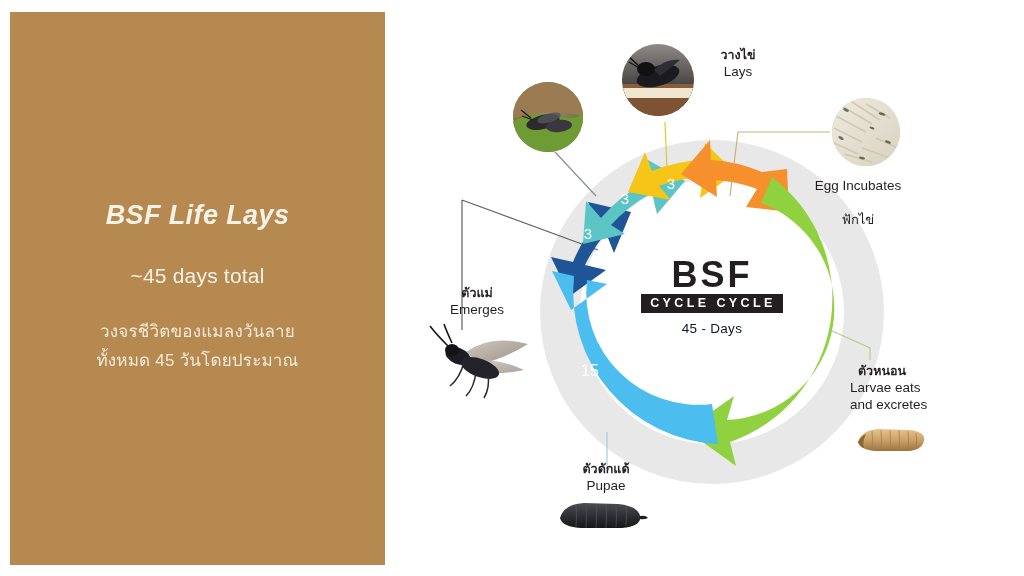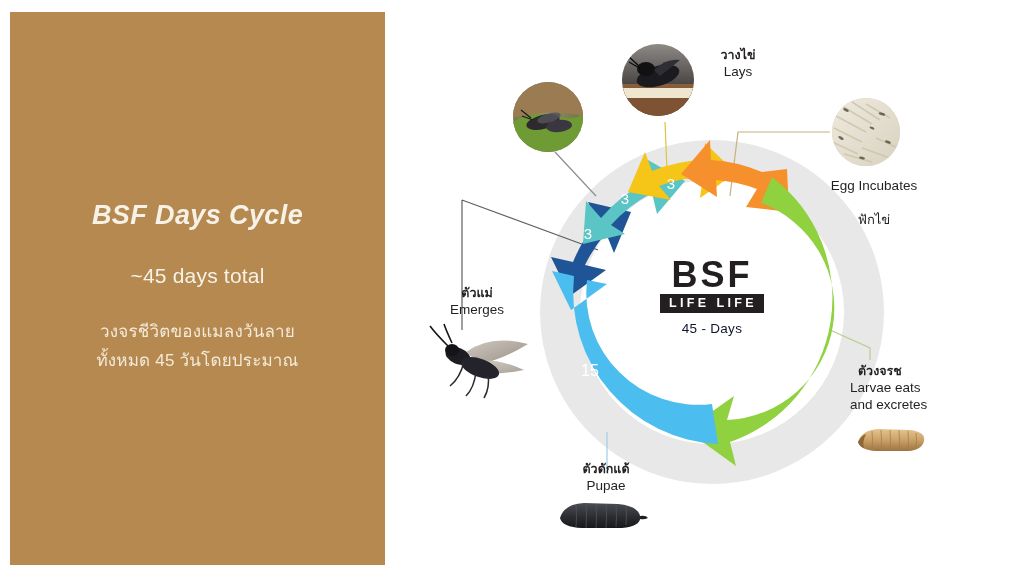--- a/index.html
+++ b/index.html
@@ -72,21 +72,21 @@
     text-align:center;pointer-events:none;
   }
   .seg-num.big{font-size:16px;}
 </style>
 </head>
 <body>
 
 <div id="stage">
 
   <div id="title-panel">
-    <div class="maintitle">BSF Days Cycle</div>
+    <div class="maintitle">BSF Life Lays</div>
     <div class="subtitle">~45 days total</div>
     <div class="th-line">วงจรชีวิตของแมลงวันลาย</div>
     <div class="th-line l2">ทั้งหมด 45 วันโดยประมาณ</div>
   </div>
 
   <div id="diagram">
 
     <svg id="ring-svg" viewBox="0 0 624 576">
       <defs>
 
@@ -188,21 +188,21 @@
 
     <div class="seg-num" style="left:176px;top:225px;width:24px;">3</div>
     <div class="seg-num" style="left:213px;top:190px;width:24px;">3</div>
     <div class="seg-num" style="left:259px;top:175px;width:24px;">3</div>
     <div class="seg-num" style="left:312px;top:178px;width:24px;">3</div>
     <div class="seg-num big" style="left:396px;top:315px;width:28px;">18</div>
     <div class="seg-num big" style="left:176px;top:362px;width:28px;">15</div>
 
     <div id="center-logo">
       <div class="bsf">BSF</div>
-      <div><span class="lcbar">LIFE LIFE</span></div>
+      <div><span class="lcbar">CYCLE CYCLE</span></div>
       <div class="days">45 - Days</div>
     </div>
 
     <div class="photo" style="left:113px;top:82px;width:70px;height:70px;">
       <svg viewBox="0 0 70 70">
         <rect width="70" height="70" fill="url(#gMate)"></rect>
         <path d="M0 40 Q20 28 42 34 T70 30 L70 70 L0 70 Z" fill="#6f9b34"></path>
         <path d="M0 0 L70 0 L70 34 Q40 26 0 36 Z" fill="#9b7b52"></path>
         <ellipse cx="30" cy="40" rx="17" ry="7" fill="#2c2a2d" transform="rotate(-14 30 40)"></ellipse>
         <ellipse cx="46" cy="44" rx="13" ry="6" fill="#3a3740" transform="rotate(-6 46 44)"></ellipse>
@@ -296,27 +296,27 @@
         </g>
       </svg>
     </div>
 
 
     <div class="label" style="left:290px;top:48px;width:96px;">
       <span class="th">วางไข่</span>
       <span class="en">Lays</span>
     </div>
 
-    <div class="label" style="left:404px;top:178px;width:140px;">
+    <div class="label" style="left:388px;top:178px;width:140px;">
       <span class="en">Egg Incubates</span>
       <span class="th" style="font-weight:400;font-size:13px;margin-top:17px;">ฟักไข่</span>
     </div>
 
     <div class="label two" style="left:450px;top:364px;width:120px;text-align:left;">
-      <span class="th" style="margin-left:8px;">ตัวงจรช</span>
+      <span class="th" style="margin-left:8px;">ตัวหนอน</span>
       <span class="en" style="white-space:nowrap;">Larvae eats</span>
       <span class="en" style="white-space:nowrap;">and excretes</span>
     </div>
 
     <div class="label" style="left:150px;top:462px;width:112px;">
       <span class="th">ตัวดักแด้</span>
       <span class="en">Pupae</span>
     </div>
 
     <div class="label" style="left:22px;top:286px;width:110px;">

